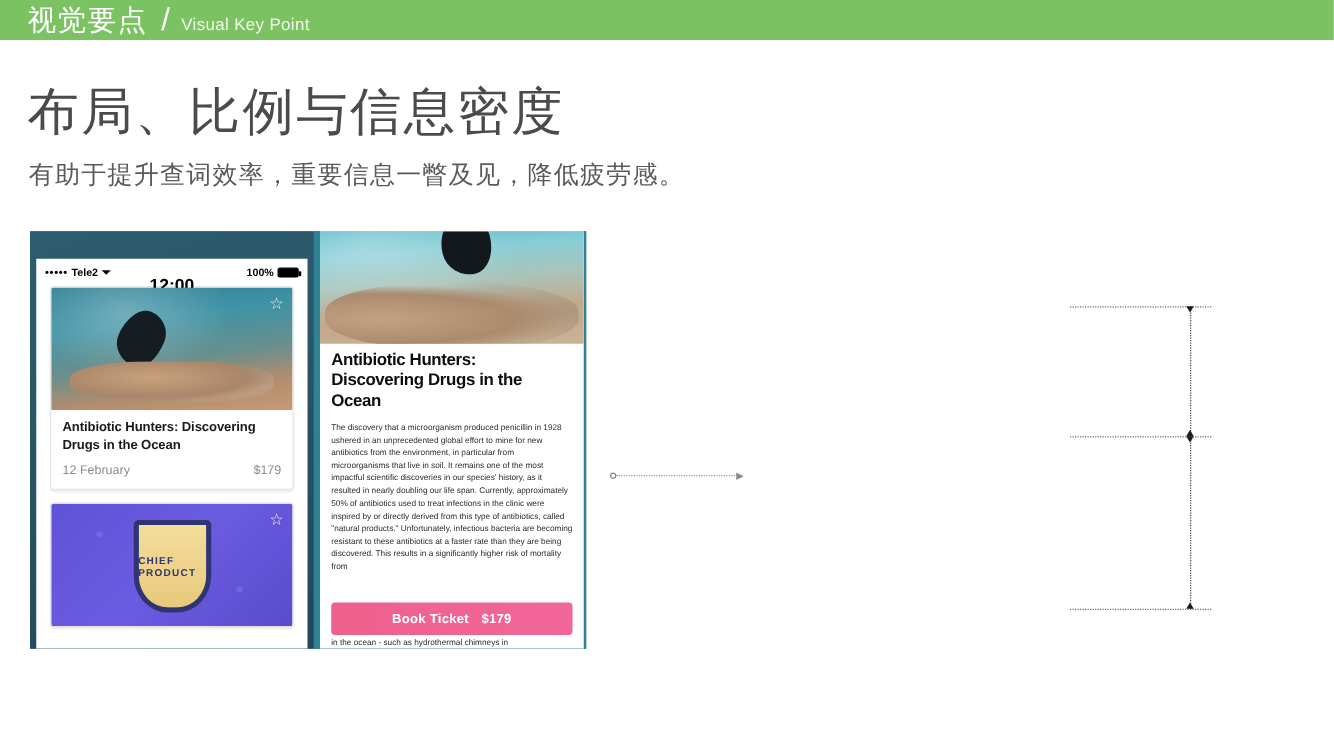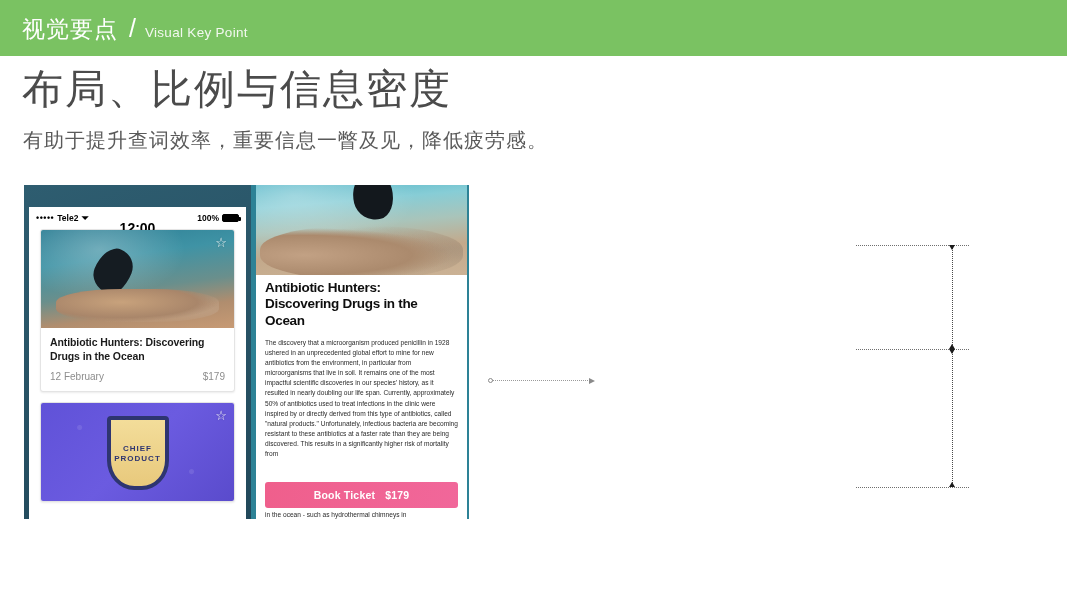--- a/index.html
+++ b/index.html
@@ -6,21 +6,21 @@
   html, body {
     width: 1067px; height: 600px;
     background: #ffffff;
     font-family: "Liberation Sans", "DejaVu Sans", sans-serif;
     overflow: hidden;
   }
 
   
   .header-band {
     position: absolute; left: 0; top: 0;
-    width: 1067px; height: 56px;
+    width: 1067px; height: 32px;
     background: #7AC262;
     display: flex; align-items: center;
   }
   .header-inner { display: flex; align-items: baseline; padding-left: 22px; }
   .header-cn {
     color: #ffffff; font-size: 23px; letter-spacing: 1px;
     font-weight: 400; line-height: 1;
   }
   .header-slash {
     color: #ffffff; font-size: 25px; font-weight: 300;
@@ -117,21 +117,21 @@
       radial-gradient(circle at 20% 25%, rgba(255,255,255,.10) 0 2px, transparent 3px),
       radial-gradient(circle at 78% 70%, rgba(255,255,255,.10) 0 2px, transparent 3px),
       linear-gradient(135deg, #6052d8 0%, #6b5be0 50%, #5a4bcc 100%);
   }
   .badge-shield {
     position: absolute; left: 50%; top: 14%; transform: translateX(-50%);
     width: 62px; height: 74px;
     background: linear-gradient(180deg, #f3dd9a 0%, #e8c97c 100%);
     border: 4px solid #2e3570;
     border-radius: 4px 4px 44% 44% / 4px 4px 40% 40%;
-    display: flex; flex-direction: column; align-items: center;
+    display: flex; flex-direction: column; 
     justify-content: center; gap: 1px;
   }
   .badge-shield span {
     font-size: 8px; font-weight: 800; color: #2e3570;
     letter-spacing: 1px; font-family: "Liberation Sans", sans-serif;
   }
   .star-btn {
     position: absolute; right: 7px; top: 6px;
     font-size: 13px; color: rgba(255,255,255,.92); line-height: 1;
     text-shadow: 0 0 2px rgba(0,0,0,.25);

